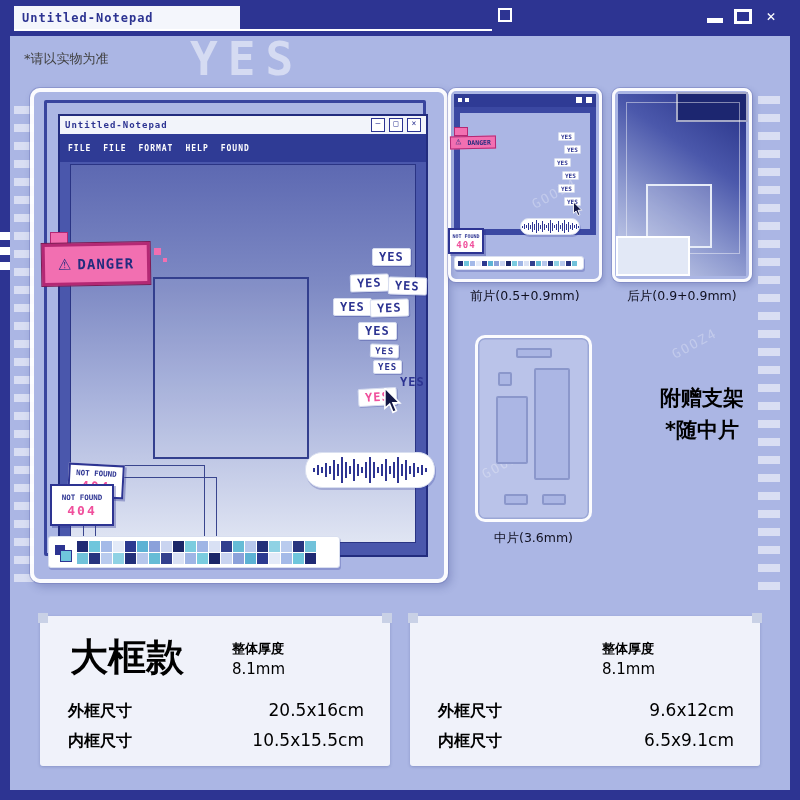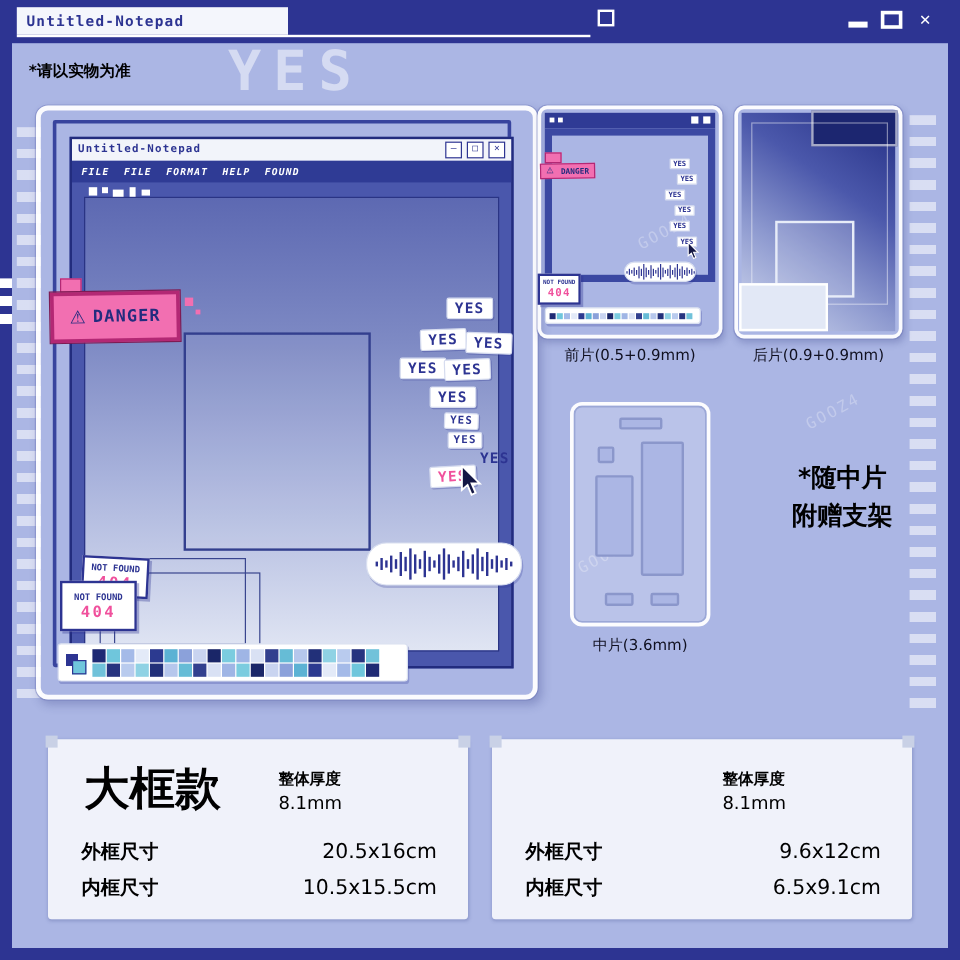--- a/index.html
+++ b/index.html
@@ -25,41 +25,41 @@
 
   .bg-yes-big{font-family:"DejaVu Sans Mono",monospace;font-weight:bold;font-size:46px;
               letter-spacing:10px;color:rgba(255,255,255,0.5);}
   .bg-yes-mid{font-family:"DejaVu Sans Mono",monospace;font-weight:bold;font-size:22px;
               letter-spacing:4px;color:rgba(255,255,255,0.4);}
   .watermark{font-family:"DejaVu Sans Mono",monospace;font-size:13px;letter-spacing:2px;
              color:rgba(255,255,255,0.28);transform:rotate(-28deg);}
   .side-strip{background:rgba(255,255,255,0.22);}
   .strip-dashes{background:repeating-linear-gradient(180deg,rgba(255,255,255,0.55) 0 8px,transparent 8px 18px);}
 
-  .disclaimer{font-size:13px;font-weight:bold;color:#000000;}
+  .disclaimer{font-size:13px;font-weight:normal;color:#404040;}
 
   
   .acrylic{border:4px solid rgba(255,255,255,0.95);border-radius:10px;
            box-shadow:0 0 0 1px rgba(110,120,185,0.45),3px 4px 8px rgba(35,45,120,0.25);}
   .ghost-window{border:3px solid #38449e;border-radius:2px;}
 
   .loading-win{background:#f4f6fc;border:2px solid #2d3492;display:flex;align-items:center;
                padding:0 5px;box-sizing:border-box;gap:6px;}
   .loading-label{font-family:"DejaVu Sans Mono",monospace;font-weight:bold;font-size:8px;
                  color:#2d3492;letter-spacing:1px;}
   .loading-bar{flex:1;height:9px;border:1px solid #2d3492;
                background:repeating-linear-gradient(90deg,#2d3492 0 7px,#8a96cc 7px 9px,#e6eaf6 9px 16px);}
 
   .notepad{background:#4a57ac;border:2px solid #222c7e;box-sizing:border-box;}
   .np-title{height:18px;background:#f2f4fa;display:flex;align-items:center;padding:0 5px;gap:4px;}
   .np-title-text{font-family:"DejaVu Sans Mono",monospace;font-weight:bold;font-size:9px;
                  color:#2d3492;letter-spacing:1px;flex:1;}
   .np-btn{width:12px;height:12px;border:1px solid #2d3492;background:#fff;color:#2d3492;
           font-size:8px;line-height:10px;text-align:center;font-family:"DejaVu Sans Mono",monospace;}
-  .np-menu{height:18px;background:#2f3b95;display:flex;align-items:center;gap:12px;padding:0 8px;font-style:italic;}
+  .np-menu{height:28px;background:#2f3b95;display:flex;align-items:center;gap:12px;padding:0 8px;}
   .np-menu span{font-family:"DejaVu Sans Mono",monospace;font-weight:bold;font-size:8px;color:#fff;letter-spacing:1px;}
   .np-deco{height:16px;position:relative;}
   .pix{position:absolute;background:#fff;}
   .np-content{position:absolute;left:10px;top:48px;right:10px;bottom:12px;
               border:1px solid #2a3484;
               background:linear-gradient(180deg,#5d69b2 0%,#7e8ac4 32%,#a9b3dc 62%,#e0e5f3 100%);}
   .photo-rect{position:absolute;left:82px;top:112px;width:152px;height:178px;
               border:2px solid #333f8e;background:rgba(255,255,255,0.05);}
   .sheet-outline{position:absolute;border:1px solid #39458e;background:transparent;}
 
@@ -402,22 +402,22 @@
     <div class="abs piece" style="left:465px;top:299px;width:117px;height:187px;border:3px solid rgba(255,255,255,0.95);border-radius:10px;background:rgba(255,255,255,0.18);box-shadow:inset 0 0 0 1.5px #9ba7d6;box-sizing:border-box;">
       <div class="cutout" style="left:38px;top:10px;width:36px;height:10px;"></div>
       <div class="cutout" style="left:56px;top:30px;width:36px;height:112px;"></div>
       <div class="cutout" style="left:18px;top:58px;width:32px;height:68px;"></div>
       <div class="cutout" style="left:20px;top:34px;width:14px;height:14px;"></div>
       <div class="cutout" style="left:26px;top:156px;width:24px;height:11px;"></div>
       <div class="cutout" style="left:64px;top:156px;width:24px;height:11px;"></div>
     </div>
     <div class="abs caption" style="left:455px;top:494px;width:137px;">中片(3.6mm)</div>
     <div class="abs mid-note" style="left:612px;top:346px;width:160px;">
+      <div>附赠支架</div>
       <div>*随中片</div>
-      <div>附赠支架</div>
     </div>
 
     <div class="abs spec-card" style="left:30px;top:580px;">
       <div class="spec-corner" style="left:-2px;top:-3px;"></div>
       <div class="spec-corner" style="right:-2px;top:-3px;"></div>
       <div class="spec-name">大框款</div>
       <div class="thick-label">整体厚度</div>
       <div class="thick-value">8.1mm</div>
       <div class="spec-row" style="top:84px;">
         <span class="row-label">外框尺寸</span>

